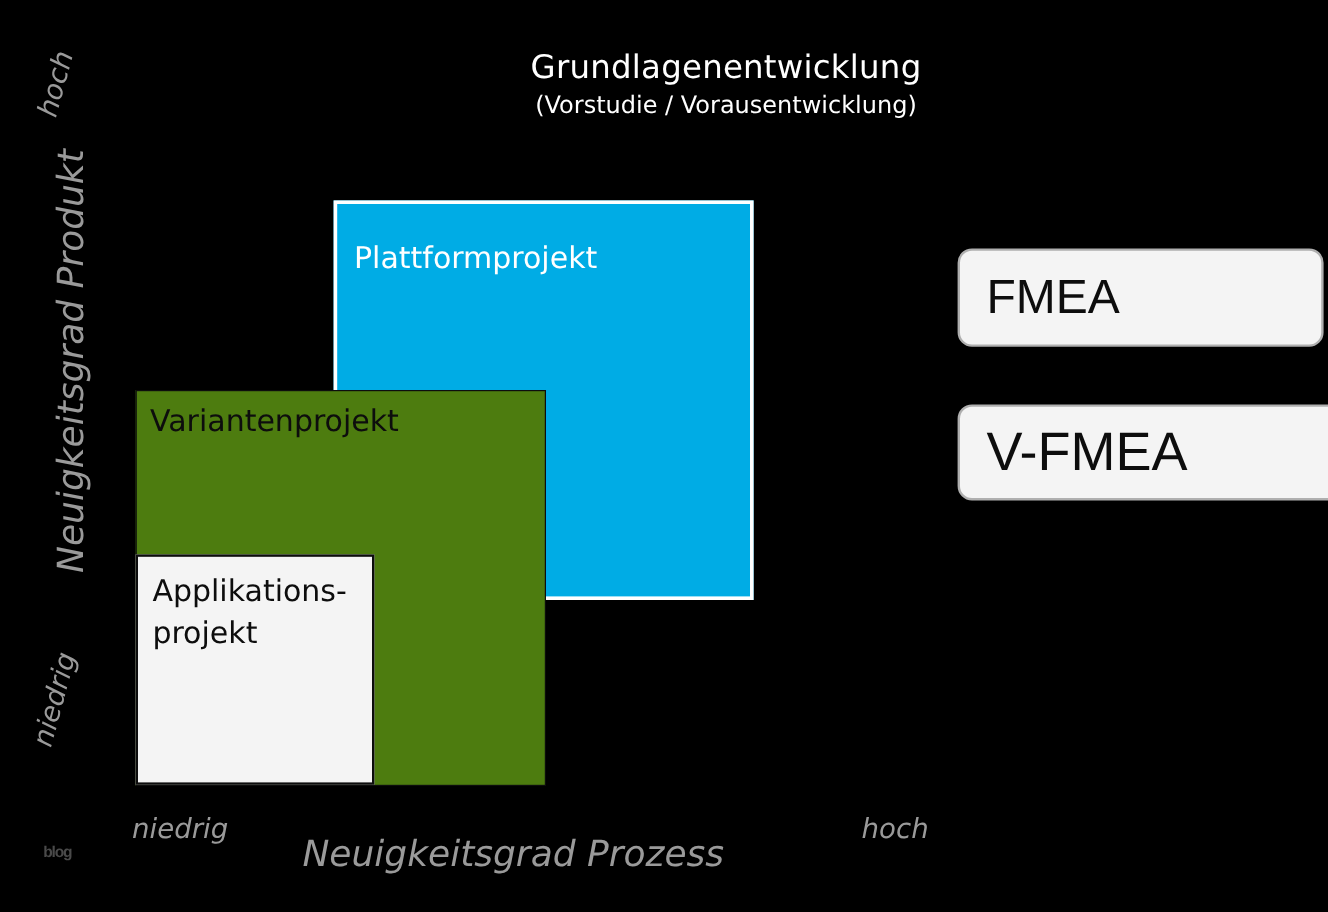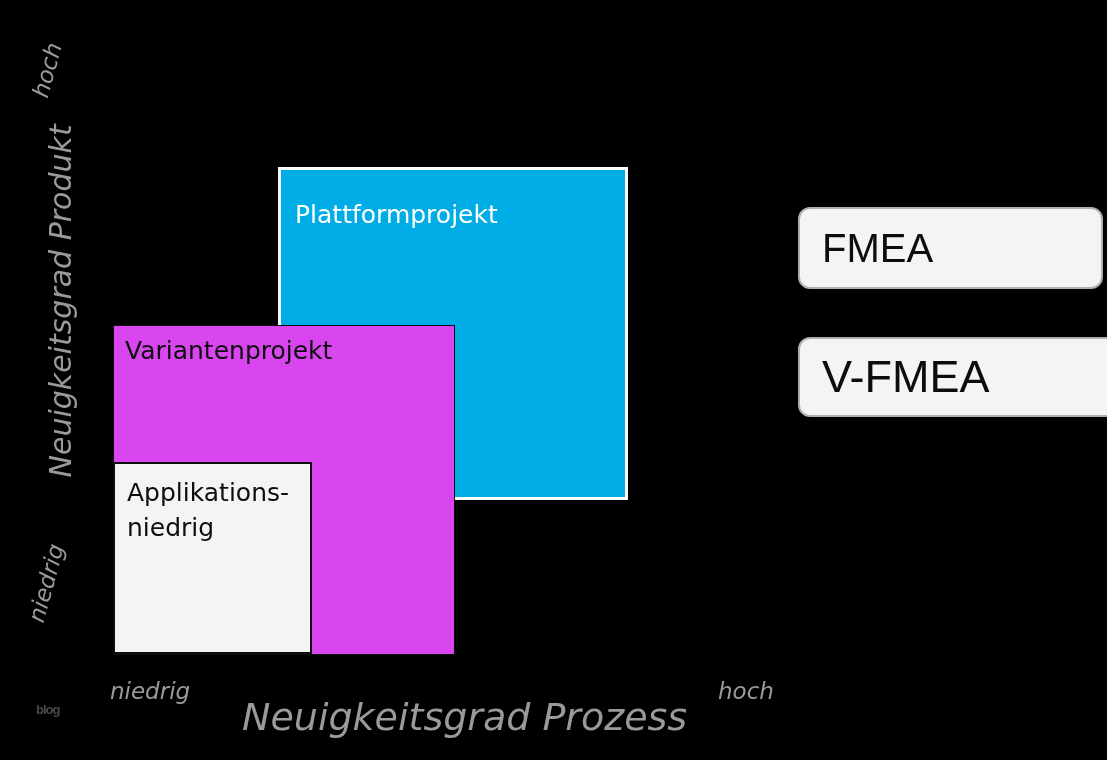--- a/index.html
+++ b/index.html
@@ -48,23 +48,23 @@
   #y-tick-low {
     left: -16px;
     top: 570px;
     width: 124px;
     text-align: center;
     font-size: 23px;
     transform: rotate(-75deg);
     transform-origin: center center;
   }
   #x-axis-title {
-    left: 242px;
+    left: 252px;
     top: 695px;
-    font-size: 38px;
+    font-size: 30px;
   }
   #x-tick-low {
     left: 110px;
     top: 678px;
     font-size: 23px;
   }
   #x-tick-high {
     left: 718px;
     top: 678px;
     font-size: 23px;
@@ -104,21 +104,21 @@
     height: 333px;
     background: #00ACE5;
     border: 3px solid #ffffff;
     z-index: 1;
   }
   #box-varianten {
     left: 113px;
     top: 313px;
     width: 342px;
     height: 330px;
-    background: #d946ef;
+    background: #4d7c0f;
     border: 1px solid #0d0d0d;
     z-index: 2;
   }
   #box-applikation {
     left: 113px;
     top: 450px;
     width: 199px;
     height: 192px;
     background: #F4F4F4;
     border: 2px solid #0d0d0d;
@@ -191,40 +191,44 @@
     color: #4a4a4a;
     font-family: Liberation Sans, sans-serif;
     letter-spacing: -1px;
   }
 </style>
 </head>
 <body>
 
 <div id="canvas">
 
+  <div id="title-block">
+    <div id="title-main">Grundlagenentwicklung</div>
+    <div id="title-sub">(Vorstudie / Vorausentwicklung)</div>
+  </div>
 
   <div class="axis-label" id="y-axis-title">Neuigkeitsgrad Produkt</div>
   <div class="axis-label" id="y-tick-high">hoch</div>
   <div class="axis-label" id="y-tick-low">niedrig</div>
 
   <div class="axis-label" id="x-axis-title">Neuigkeitsgrad Prozess</div>
   <div class="axis-label" id="x-tick-low">niedrig</div>
   <div class="axis-label" id="x-tick-high">hoch</div>
 
   <div class="matrix-box" id="box-plattform">
     <div class="box-label" id="label-plattform">Plattformprojekt</div>
   </div>
 
   <div class="matrix-box" id="box-varianten">
     <div class="box-label" id="label-varianten">Variantenprojekt</div>
   </div>
 
   <div class="matrix-box" id="box-applikation">
     <div class="box-label" id="label-applikation">Applikations-
-niedrig</div>
+projekt</div>
   </div>
 
   <div class="callout" id="callout-fmea">
     <span>FMEA</span>
   </div>
   <div class="callout" id="callout-vfmea">
     <span>V-FMEA</span>
   </div>
 
   <div id="watermark">blog</div>

